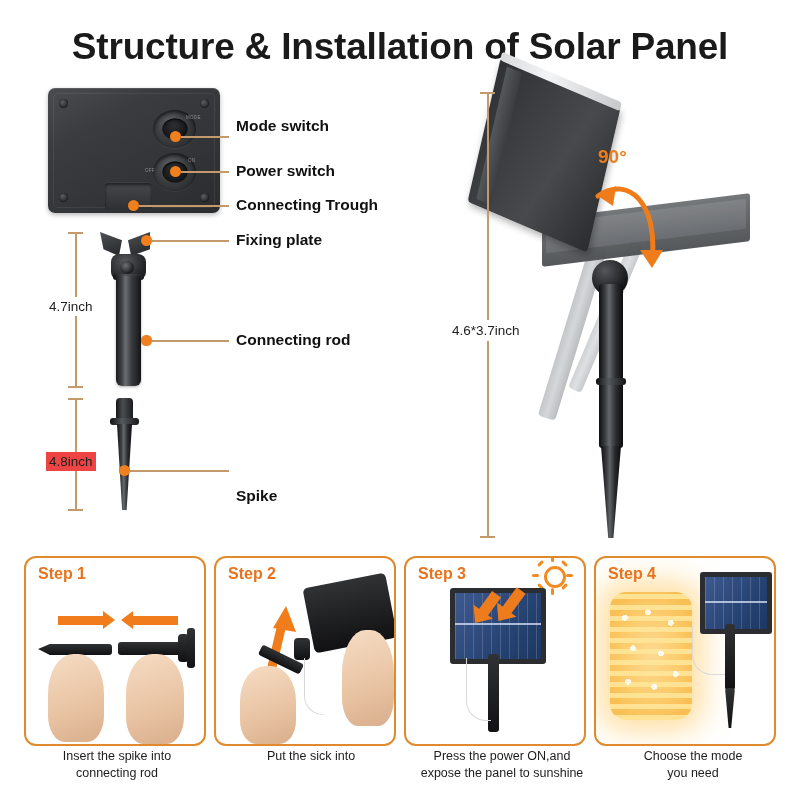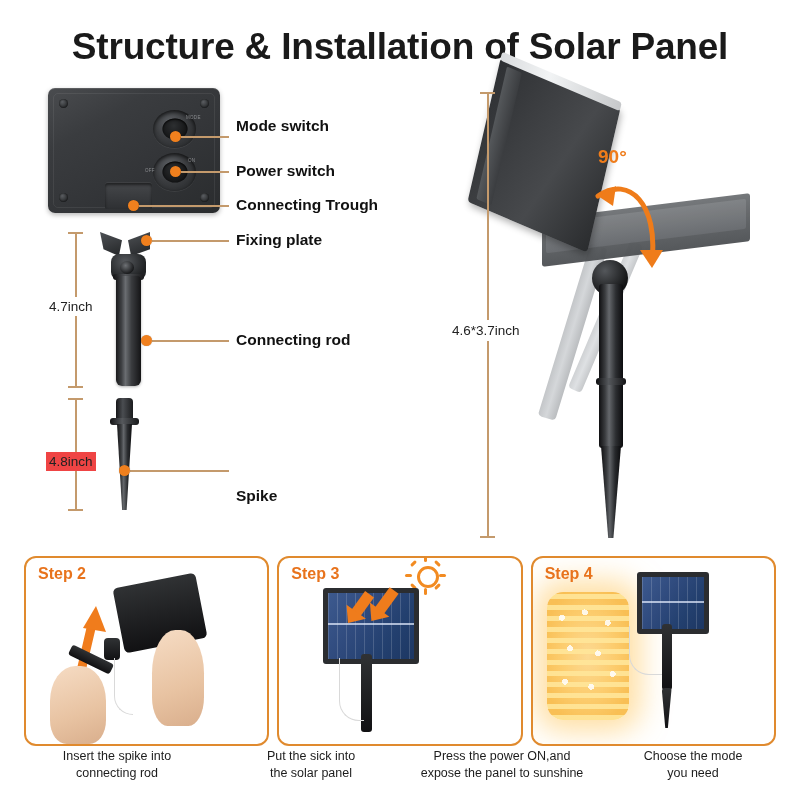--- a/index.html
+++ b/index.html
@@ -306,20 +306,33 @@
     <div class="angle-txt">90°</div>
   </div>
 
   <div class="dim-v" style="left:487px;top:92px;height:445px;"></div>
   <div class="dim-cap" style="left:480px;top:92px;width:15px;"></div>
   <div class="dim-cap" style="left:480px;top:536px;width:15px;"></div>
   <div class="dim-txt" style="left:448px;top:320px;background:#fff;padding:3px 4px;">4.6*3.7inch</div>
 
   <div class="steps">
 
+    <div class="step">
+      <div class="step-title">Step 1</div>
+      <div class="step-photo">
+        <div class="arr-r" style="left:32px;top:58px;width:46px;"></div>
+        <div class="arr-l" style="left:106px;top:58px;width:46px;"></div>
+        <div class="bar" style="left:12px;top:86px;width:74px;height:11px;clip-path:polygon(0 45%,16% 0,100% 0,100% 100%,16% 100%);"></div>
+        <div class="bar" style="left:92px;top:84px;width:72px;height:13px;"></div>
+        <div class="bar" style="left:152px;top:76px;width:11px;height:28px;border-radius:4px;"></div>
+        <div class="bar" style="left:161px;top:70px;width:8px;height:40px;border-radius:3px;"></div>
+        <div class="hand" style="left:22px;top:96px;width:56px;height:88px;"></div>
+        <div class="hand" style="left:100px;top:96px;width:58px;height:90px;"></div>
+      </div>
+    </div>
 
     <div class="step">
       <div class="step-title">Step 2</div>
       <div class="step-photo">
         <svg width="100%" height="100%" style="position:absolute;left:0;top:0;">
           <path d="M 52 126 L 66 66" stroke="#f07c1c" stroke-width="9" stroke-linecap="round"></path>
           <polygon points="70,48 80,74 57,70" fill="#f07c1c"></polygon>
         </svg>
         <div class="bar" style="left:92px;top:22px;width:84px;height:66px;border-radius:5px;transform:rotate(-11deg);"></div>
         <div class="bar" style="left:78px;top:80px;width:16px;height:22px;border-radius:4px;"></div>
@@ -370,21 +383,20 @@
       </div>
     </div>
   </div>
 
   <div class="caption" style="left:24px;width:186px;">
     <div>Insert the spike into</div>
     <div>connecting rod</div>
   </div>
   <div class="caption" style="left:218px;width:186px;">
     <div>Put the sick into</div>
-    <div>the solar panel</div>
   </div>
   <div class="caption" style="left:600px;width:186px;">
     <div>Choose the mode</div>
     <div>you need</div>
   </div>
   <div class="caption" style="left:404px;width:196px;">
     <div>Press the power ON,and</div>
     <div>expose the panel to sunshine</div>
   </div>
 

